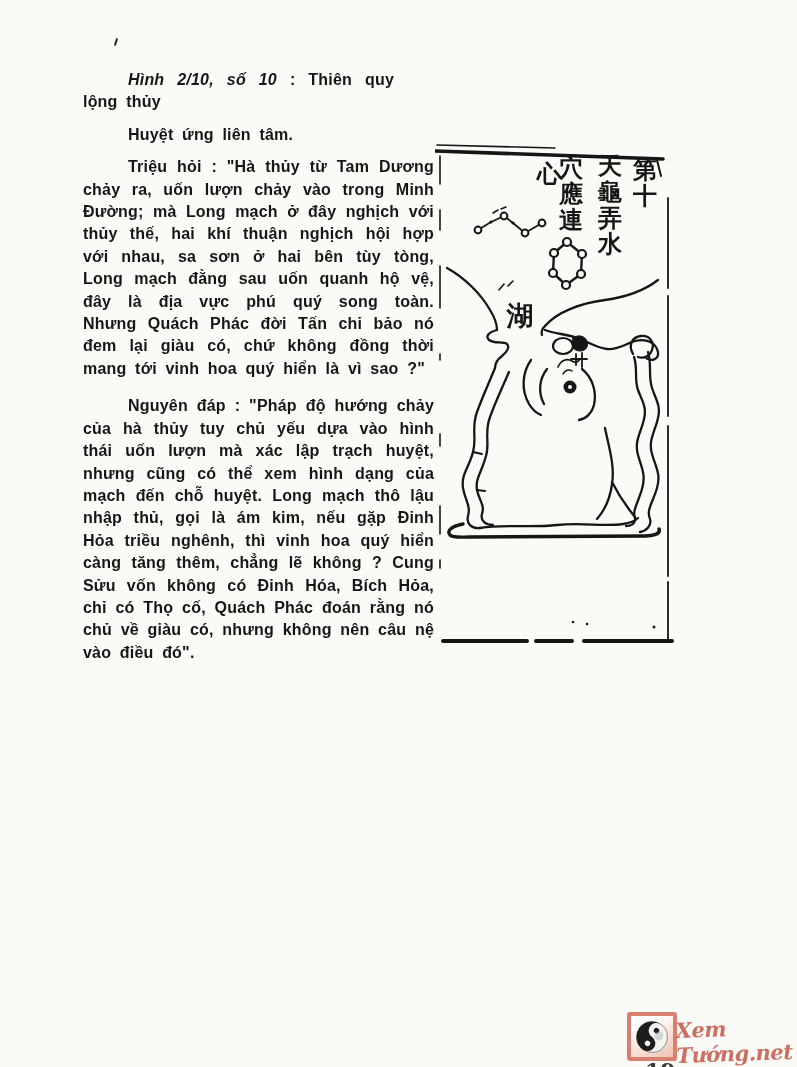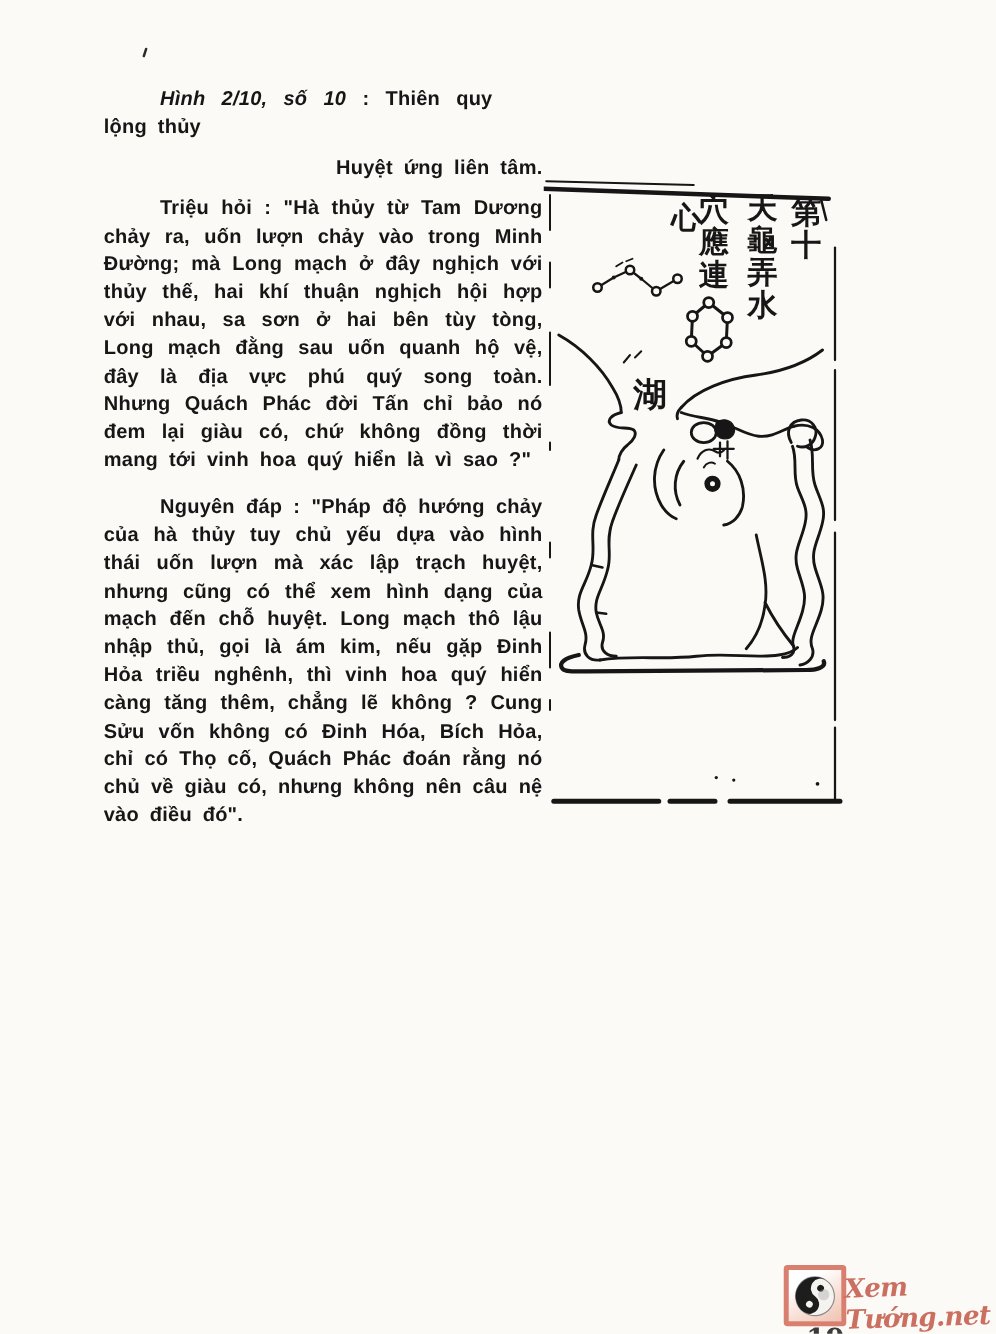--- a/index.html
+++ b/index.html
@@ -5,21 +5,21 @@
   html,body{margin:0;padding:0;}
   .page{position:relative;width:797px;height:1067px;background:#fbfaf6;overflow:hidden;
         font-family:"Liberation Sans",sans-serif;color:#151515;}
   
   .textcol{position:absolute;left:83px;top:69px;width:351px;}
   .textcol p{margin:0;font-size:16px;line-height:22.4px;font-weight:700;
              letter-spacing:0.2px;word-spacing:4px;text-align:justify;text-indent:45px;
              color:#161616;}
   p.caption{padding-right:40px;}
   p.caption .it{font-style:italic;}
-  p.subtitle{margin-top:10px;text-align:right;}
+  p.subtitle{margin-top:10px;text-align:left;}
   p.para1{margin-top:10px;}
   p.para2{margin-top:15px;}
   
   .diagram{position:absolute;left:435px;top:138px;}
   .diagram text{font-family:"DejaVu Sans",sans-serif;font-weight:700;fill:#161616;}
   
   .speck{position:absolute;left:115px;top:38px;width:2px;height:8px;background:#2b2b2b;
          transform:rotate(18deg);border-radius:1px;}
   
   .pagenum{position:absolute;left:645px;top:1058px;z-index:3;

